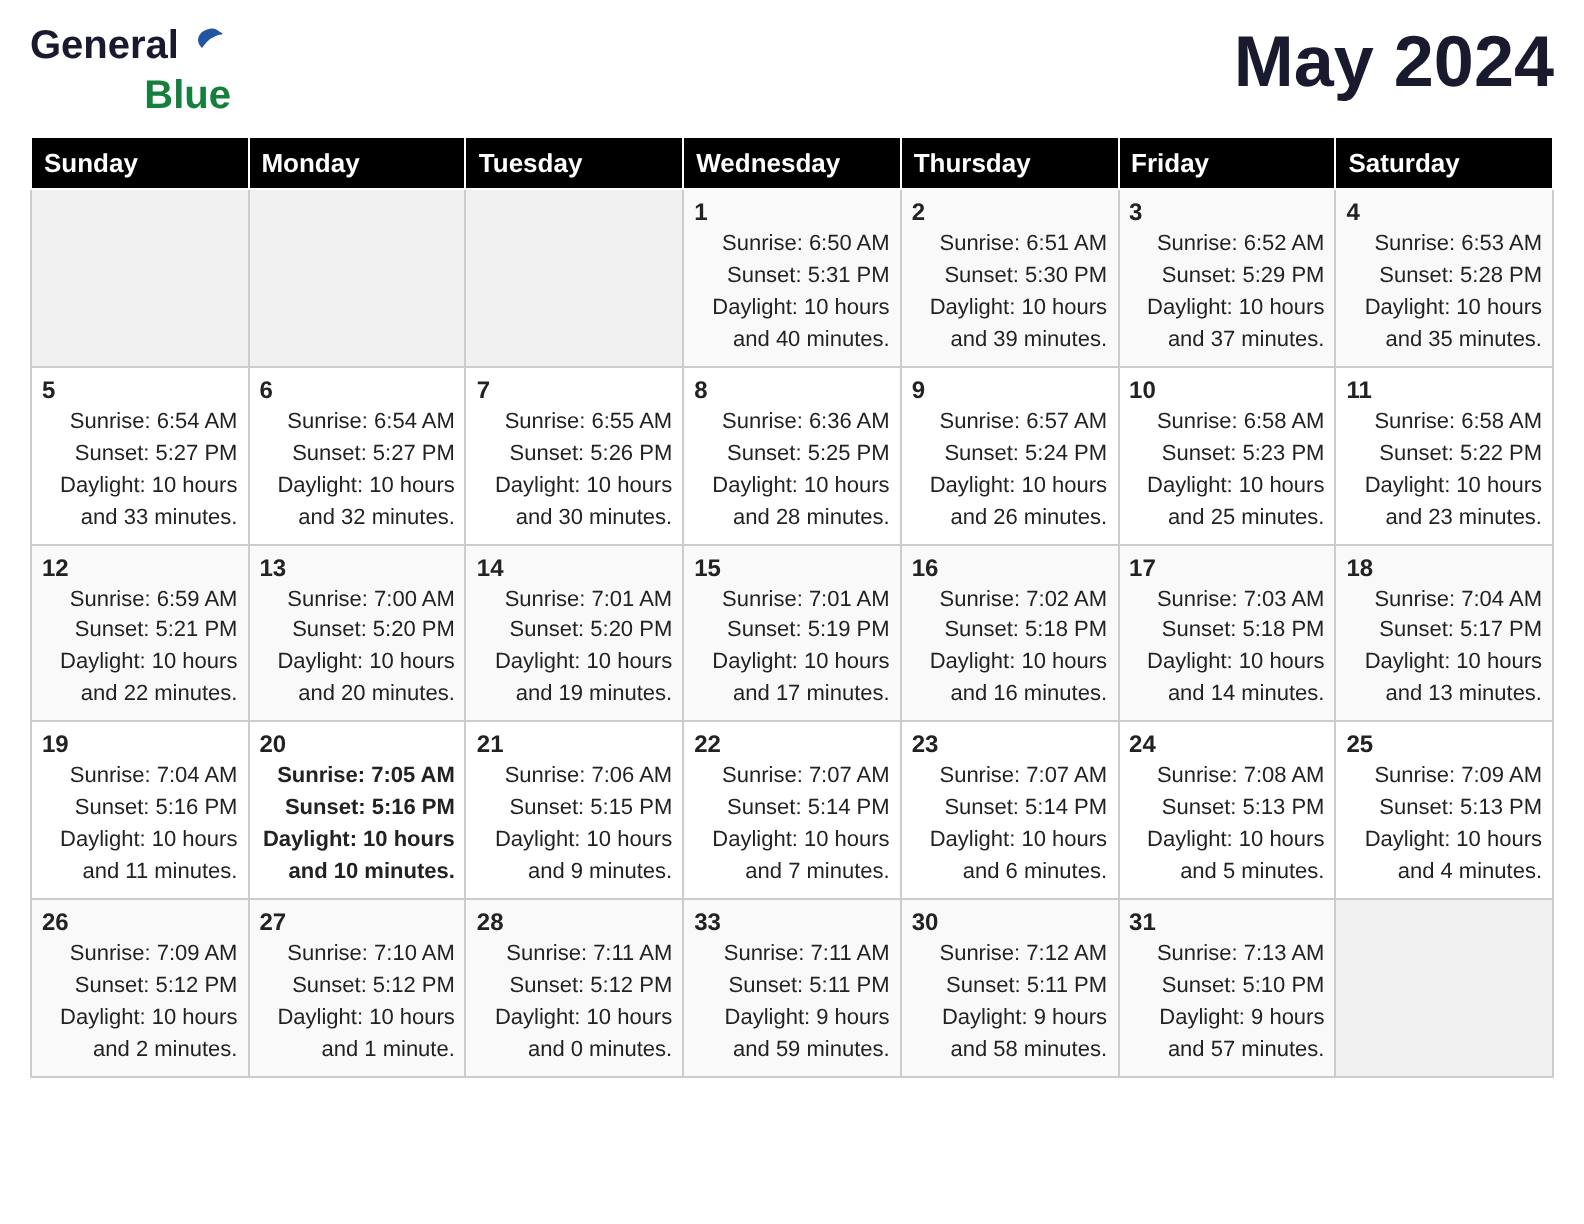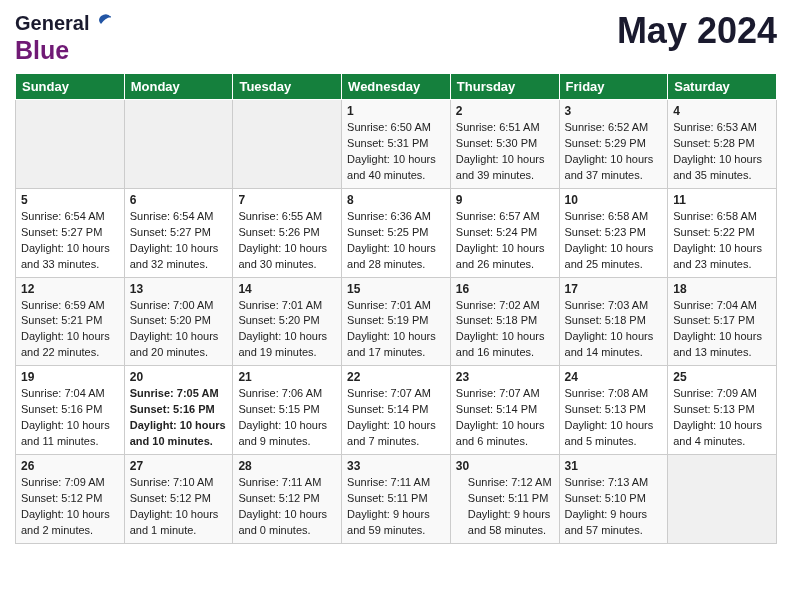--- a/index.html
+++ b/index.html
@@ -12,41 +12,41 @@
     }
     .header-area {
       display: flex;
       justify-content: space-between;
       align-items: flex-start;
       margin-bottom: 8px;
     }
     .logo {
       display: flex;
       flex-direction: column;
-      align-items: flex-start;
+      align-items: flex-end;
     }
     .title-area {
       text-align: center;
       margin-left: 20px;
     }
     .month-title {
       font-size: 36px;
       font-weight: bold;
       color: #1a1a2e;
     }
     .location-title {
       font-size: 16px;
       color: #333;
     }
     .calendar {
       width: 100%;
       border-collapse: collapse;
     }
     .calendar th {
-      background-color: #15803d;
+      background-color: #000000;
       color: #fff;
       text-align: left;
       padding: 5px 6px;
       font-size: 13px;
       border: 1px solid #fff;
     }
     .calendar td {
       vertical-align: top;
       padding: 4px 5px;
       border: 1px solid #ccc;
@@ -63,31 +63,32 @@
       background: #fff;
     }
     .day-num {
       font-weight: bold;
       font-size: 12px;
       display: block;
       margin-bottom: 2px;
     }
     .day-info {
       line-height: 1.45;
+      text-align: right;
     }
     .empty-cell {
       background: #f0f0f0 !important;
     }
     .logo-wrapper {
       display: flex;
       align-items: center;
       gap: 2px;
     }
     .logo-text-general { color: #1a1a2e; font-size: 20px; font-weight: bold; }
-    .logo-text-blue { color: #701a75; font-size: 25px; font-weight: bold; }
+    .logo-text-blue { color: #15803d; font-size: 20px; font-weight: bold; }
   </style>
 </head>
 <body>
 
 <div class="header-area">
   <div class="logo">
     <div class="logo-wrapper">
       <span class="logo-text-general">General</span>
       <span style="display:inline-block;margin-left:2px;">
         <svg width="22" height="22" viewBox="0 0 22 22" fill="none">

